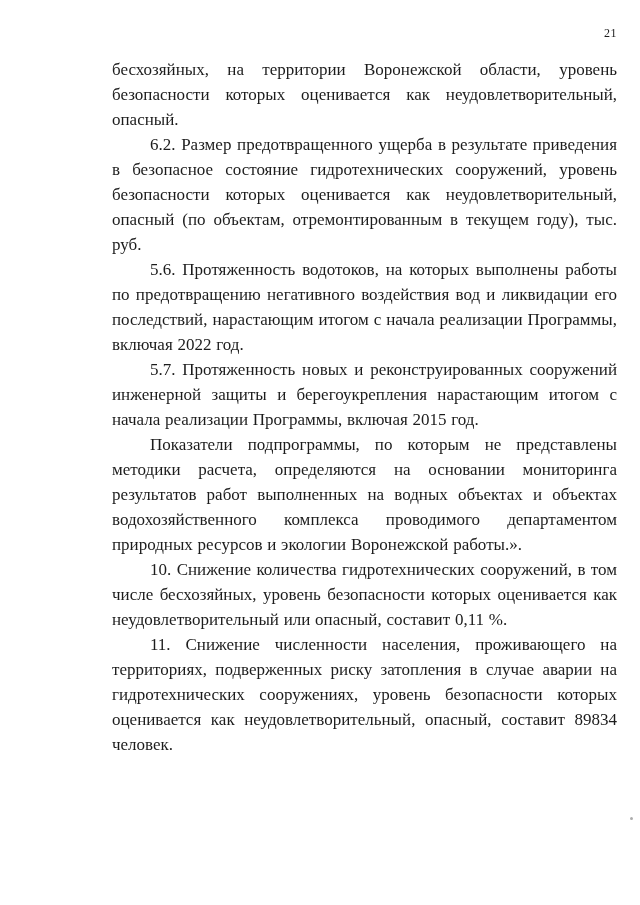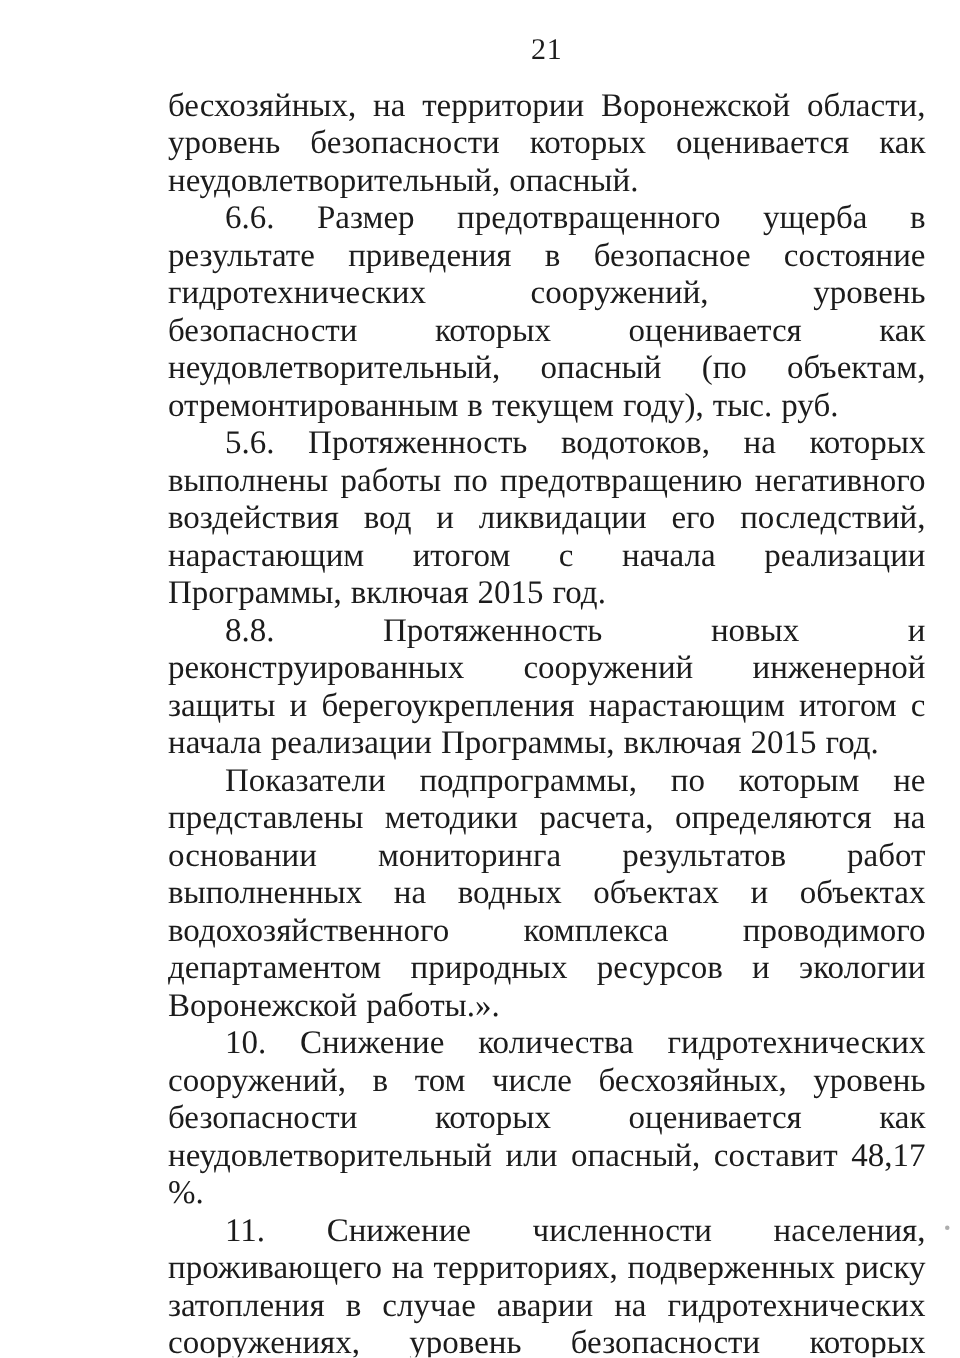--- a/index.html
+++ b/index.html
@@ -14,34 +14,34 @@
     background: #ffffff;
     overflow: hidden;
     font-family: "Liberation Serif", "DejaVu Serif", serif;
     color: #1c1c1c;
   }
   .page-number {
     position: absolute;
     top: 24px;
     left: 112px;
     width: 505px;
-    text-align: center;
-    font-size: 20px;
+    text-align: right;
+    font-size: 12px;
     line-height: 18px;
     letter-spacing: 0.5px;
   }
   .body-text {
     position: absolute;
     top: 57px;
     left: 112px;
     width: 505px;
   }
   .para {
     margin: 0;
-    font-size: 22px;
+    font-size: 17px;
     line-height: 25px;
     text-align: justify;
     text-justify: inter-word;
     hyphens: none;
     word-spacing: 0.5px;
   }
   .para.indent {
     text-indent: 38px;
   }
   .artifact-dot {
@@ -56,22 +56,22 @@
   }
 </style>
 </head>
 <body>
 
 <div class="page">
   <div class="page-number">21</div>
 
   <div class="body-text">
       <p class="para">бесхозяйных, на территории Воронежской области, уровень безопасности которых оценивается как неудовлетворительный, опасный.</p>
-      <p class="para indent">6.6. Размер предотвращенного ущерба в результате приведения в безопасное состояние гидротехнических сооружений, уровень безопасности которых оценивается как неудовлетворительный, опасный (по объектам, отремонтированным в текущем году), тыс. руб.</p>
-      <p class="para indent">5.6. Протяженность водотоков, на которых выполнены работы по предотвращению негативного воздействия вод и ликвидации его последствий, нарастающим итогом с начала реализации Программы, включая 2015 год.</p>
-      <p class="para indent">8.8. Протяженность новых и реконструированных сооружений инженерной защиты и берегоукрепления нарастающим итогом с начала реализации Программы, включая 2015 год.</p>
+      <p class="para indent">6.2. Размер предотвращенного ущерба в результате приведения в безопасное состояние гидротехнических сооружений, уровень безопасности которых оценивается как неудовлетворительный, опасный (по объектам, отремонтированным в текущем году), тыс. руб.</p>
+      <p class="para indent">5.6. Протяженность водотоков, на которых выполнены работы по предотвращению негативного воздействия вод и ликвидации его последствий, нарастающим итогом с начала реализации Программы, включая 2022 год.</p>
+      <p class="para indent">5.7. Протяженность новых и реконструированных сооружений инженерной защиты и берегоукрепления нарастающим итогом с начала реализации Программы, включая 2015 год.</p>
       <p class="para indent">Показатели подпрограммы, по которым не представлены методики расчета, определяются на основании мониторинга результатов работ выполненных на водных объектах и объектах водохозяйственного комплекса проводимого департаментом природных ресурсов и экологии Воронежской работы.».</p>
-      <p class="para indent">10. Снижение количества гидротехнических сооружений, в том числе бесхозяйных, уровень безопасности которых оценивается как неудовлетворительный или опасный, составит 48,17 %.</p>
+      <p class="para indent">10. Снижение количества гидротехнических сооружений, в том числе бесхозяйных, уровень безопасности которых оценивается как неудовлетворительный или опасный, составит 0,11 %.</p>
       <p class="para indent">11. Снижение численности населения, проживающего на территориях, подверженных риску затопления в случае аварии на гидротехнических сооружениях, уровень безопасности которых оценивается как неудовлетворительный, опасный, составит 89834 человек.</p>
     </div>
 
   <div class="artifact-dot"></div>
 </div>
 
 </body></html>

